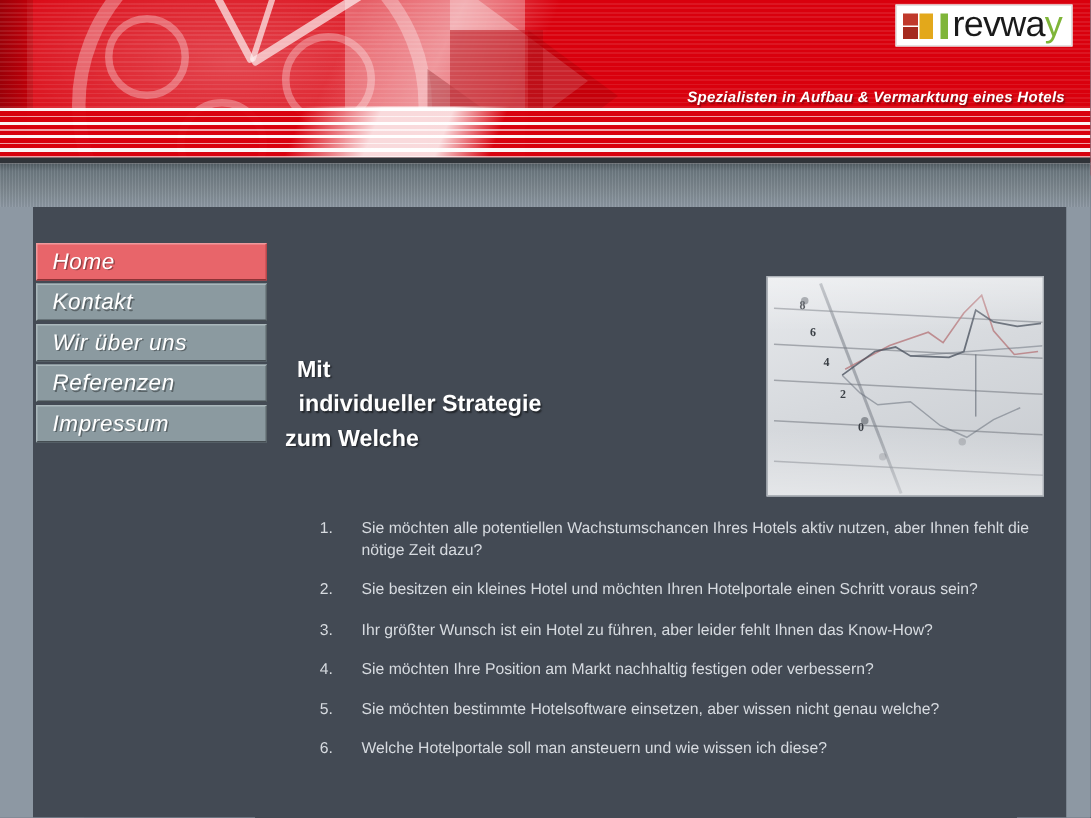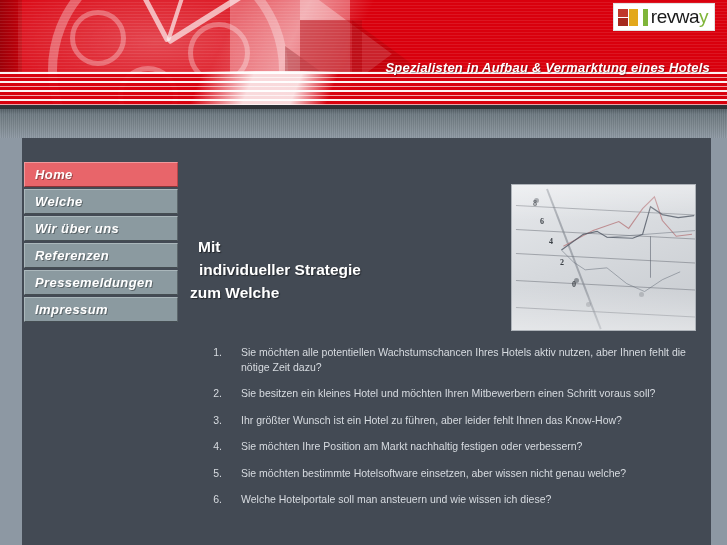--- a/index.html
+++ b/index.html
@@ -107,40 +107,40 @@
     background:repeating-linear-gradient(90deg, rgba(255,255,255,.06) 0px, rgba(255,255,255,.06) 1px, rgba(0,0,0,.05) 1px, rgba(0,0,0,.05) 2px);
   }
   .hdr-dark-edge {
     position:absolute; left:0; top:105px; width:727px; height:4px;
     background:#2f3338;
   }
 
   
   #tagline {
     position:absolute; right:17px; top:60px;
-    color:#ffffff; font-size:13px; font-weight:bold; font-style:italic;
+    color:#ffffff; font-size:10px; font-weight:bold; font-style:italic;
     letter-spacing:.2px; white-space:nowrap;
     text-shadow:1px 1px 1px rgba(0,0,0,.35);
   }
 
   
   #logo {
     position:absolute; right:12px; top:3px;
     background:#ffffff; border:1px solid #e2e2e2;
     padding:2px 6px 2px 4px;
     display:flex; align-items:center; height:28px;
   }
   .logo-mark { position:relative; width:22px; height:17px; margin-right:3px; }
   .logo-mark i { position:absolute; display:block; }
   .lm1 { left:0;   top:0;  width:10px; height:8px;  background:#c0392b; }
   .lm2 { left:0;   top:9px;width:10px; height:8px;  background:#a52a1e; }
   .lm3 { left:11px;top:0;  width:9px;  height:17px; background:#e3a81b; }
   .logo-text {
     font-family:"Liberation Sans", sans-serif;
-    font-size:19px; color:#1a1a1a; line-height:20px; letter-spacing:-.5px;
+    font-size:24px; color:#1a1a1a; line-height:20px; letter-spacing:-.5px;
   }
   .logo-y { color:#7fb539; }
   .logo-green-bar { width:5px; height:17px; background:#7fb539; margin-right:3px; }
 
   
   #content {
     position:absolute; left:22px; top:138px; width:689px; height:407px;
     background:#434a54;
   }
   #leftmargin {
@@ -167,21 +167,21 @@
     background:#8b9aa0;
     border-top:1px solid #aab7bb;
     border-left:1px solid #aab7bb;
     border-right:1px solid #5c666b;
     border-bottom:1px solid #454d52;
     display:flex; align-items:center;
     padding-left:10px;
     cursor:pointer;
   }
   .nav-item span {
-    color:#ffffff; font-size:13px; font-weight:bold; font-style:italic;
+    color:#ffffff; font-size:15px; font-weight:normal; font-style:italic;
     letter-spacing:.4px;
     text-shadow:1px 1px 0 rgba(0,0,0,.35);
   }
   .nav-item.active {
     background:#e8656a;
     border-top:1px solid #f0999c;
     border-left:1px solid #f0999c;
     border-right:1px solid #b9474b;
     border-bottom:1px solid #8d3336;
   }
@@ -297,30 +297,27 @@
   <div id="navcol"></div>
   <div id="content"></div>
   <div id="leftmargin"></div>
   <div id="rightmargin"></div>
 
   <div id="nav">
     <div class="nav-item active">
       <span>Home</span>
     </div>
     <div class="nav-item">
-      <span>Welche</span>
+      <span>Kontakt</span>
     </div>
     <div class="nav-item">
       <span>Wir über uns</span>
     </div>
     <div class="nav-item">
       <span>Referenzen</span>
-    </div>
-    <div class="nav-item">
-      <span>Pressemeldungen</span>
     </div>
     <div class="nav-item">
       <span>Impressum</span>
     </div>
   </div>
 
   <div id="headline">
     <div class="l1">Mit</div>
     <div class="l2">individueller Strategie</div>
     <div class="l3">zum Welche</div>
@@ -358,21 +355,21 @@
     <div class="ph-blur"></div>
   </div>
 
   <div id="qlist">
     <div class="q-item">
       <div class="q-num">1.</div>
       <div class="q-txt">Sie möchten alle potentiellen Wachstumschancen Ihres Hotels aktiv nutzen, aber Ihnen fehlt die nötige Zeit dazu?</div>
     </div>
     <div class="q-item">
       <div class="q-num">2.</div>
-      <div class="q-txt">Sie besitzen ein kleines Hotel und möchten Ihren Mitbewerbern einen Schritt voraus soll?</div>
+      <div class="q-txt">Sie besitzen ein kleines Hotel und möchten Ihren Hotelportale einen Schritt voraus sein?</div>
     </div>
     <div class="q-item">
       <div class="q-num">3.</div>
       <div class="q-txt">Ihr größter Wunsch ist ein Hotel zu führen, aber leider fehlt Ihnen das Know-How?</div>
     </div>
     <div class="q-item">
       <div class="q-num">4.</div>
       <div class="q-txt">Sie möchten Ihre Position am Markt nachhaltig festigen oder verbessern?</div>
     </div>
     <div class="q-item">

